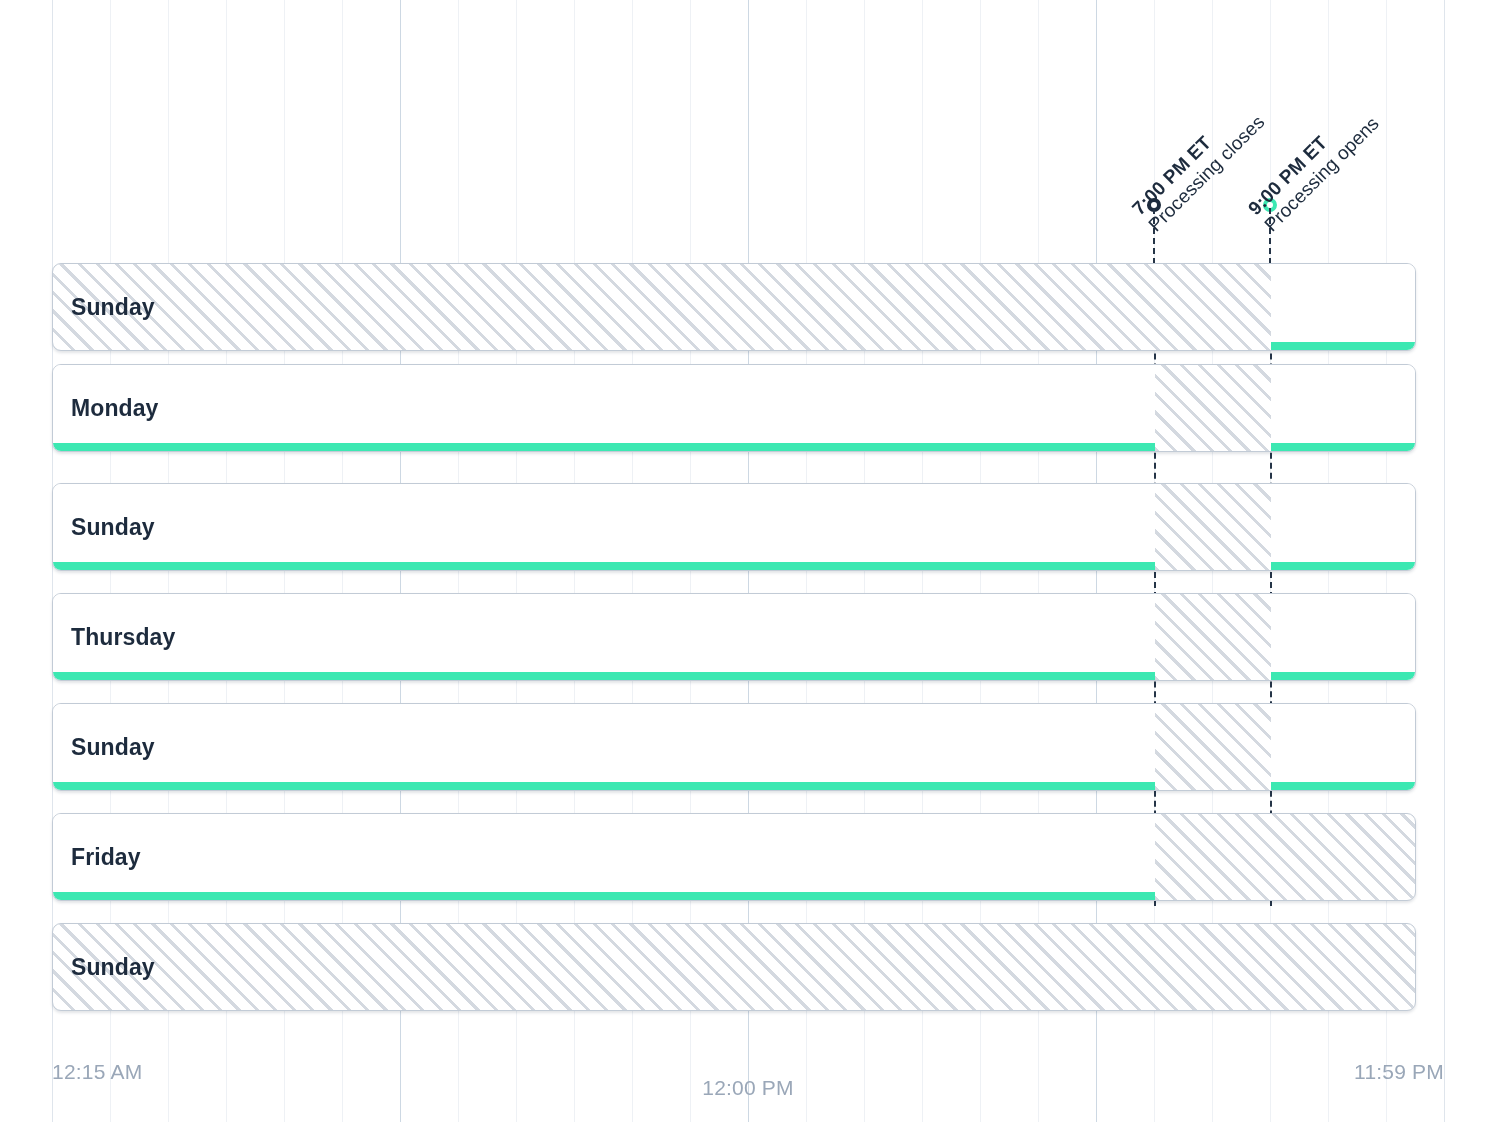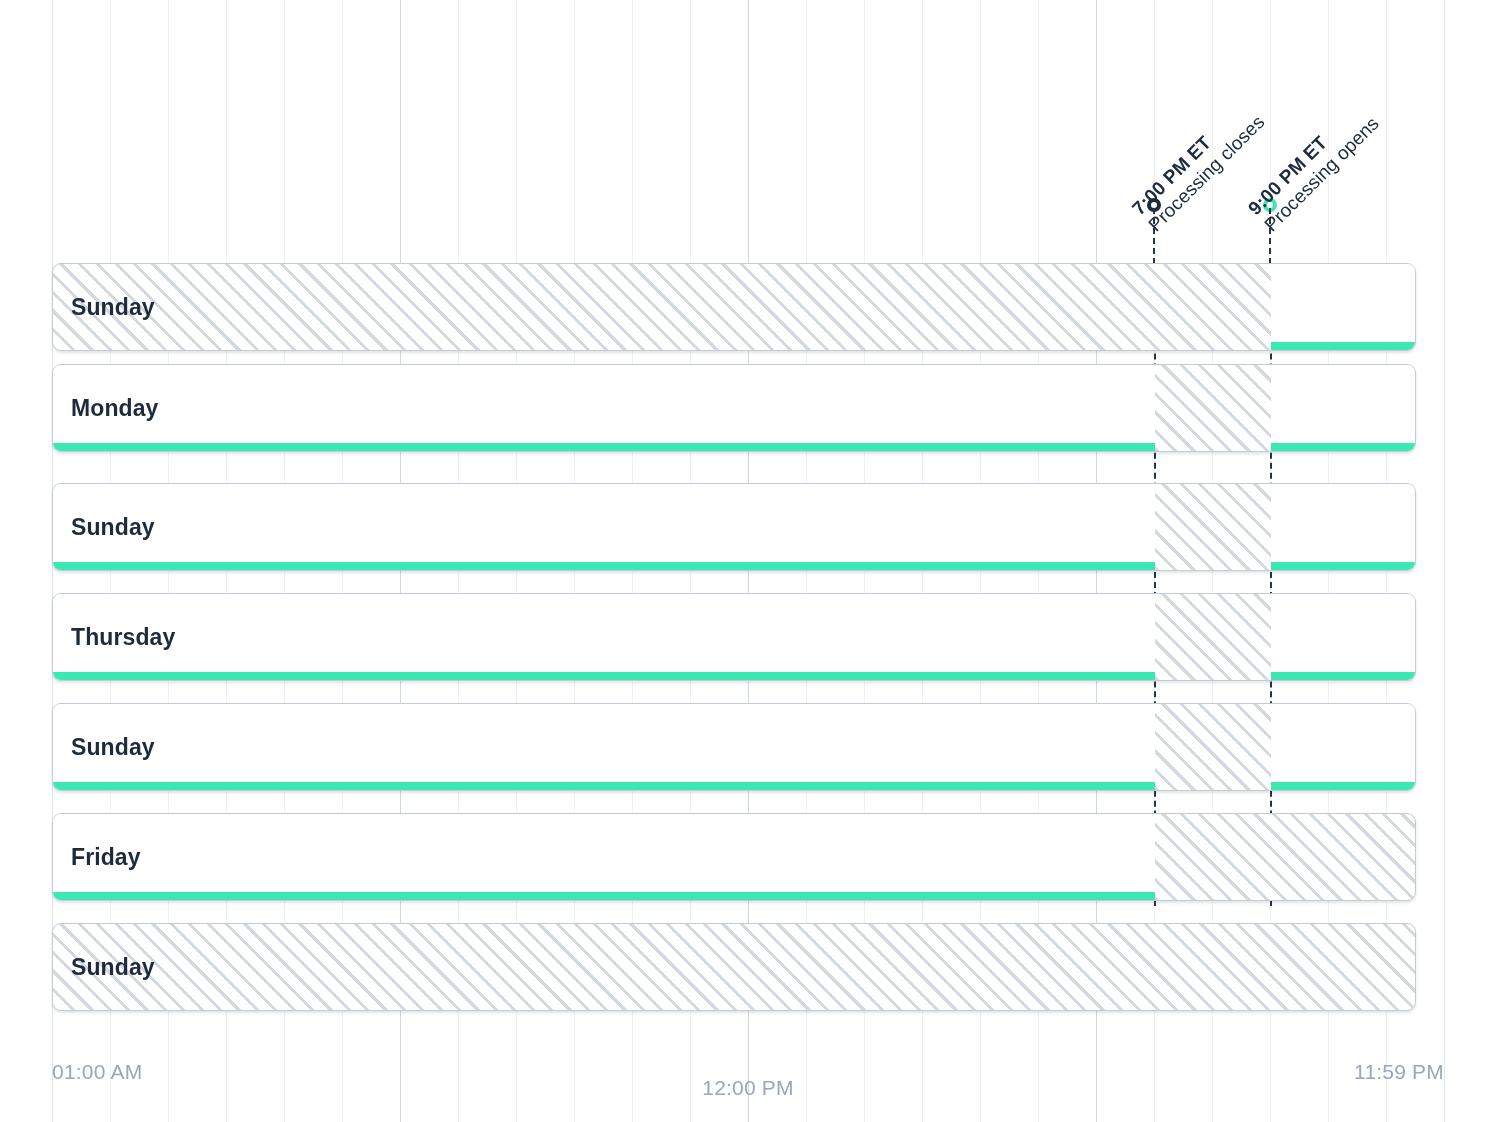--- a/index.html
+++ b/index.html
@@ -198,18 +198,18 @@
           <div class="seg hatch" style="left: 1102px; width: 290px;"></div>
           <div class="bar" style="left: 0px; width: 1102px;"></div>
           <div class="daylabel">Friday</div>
         </div>
         <div class="row" style="top: 923px;">
           <div class="seg hatch" style="left: 0px; width: 1392px;"></div>
           <div class="daylabel">Sunday</div>
         </div>
       </div>
 
-    <div class="axislabel start">01:00 AM</div>
+    <div class="axislabel start">12:15 AM</div>
     <div class="axislabel mid">12:00 PM</div>
     <div class="axislabel end">11:59 PM</div>
   </div>
 
 </div>
 
 </body></html>

